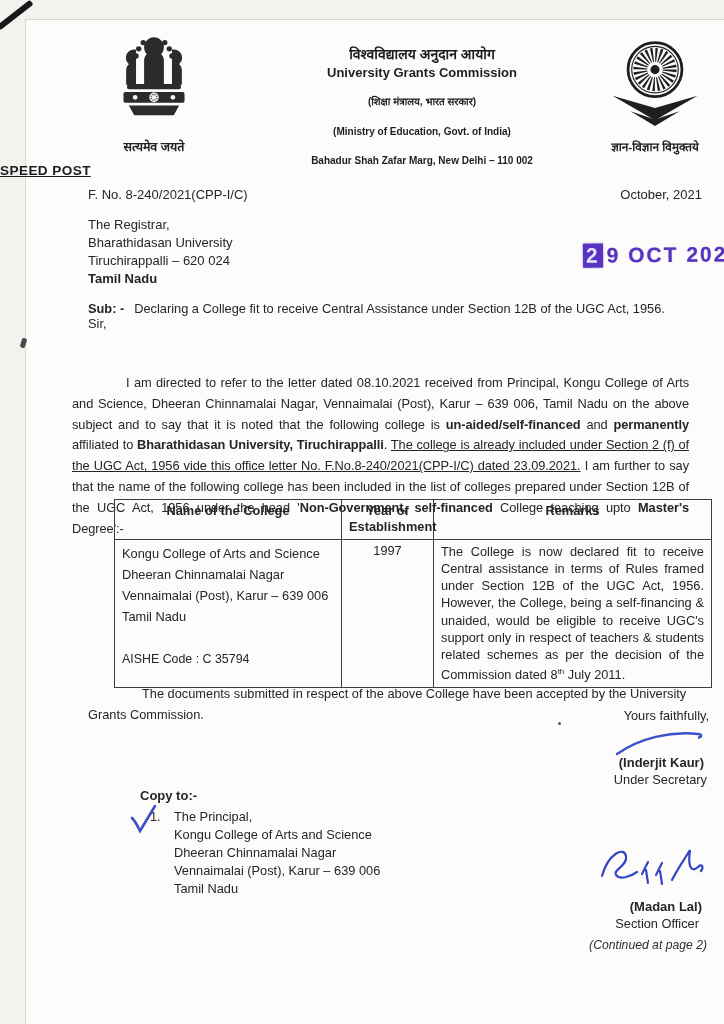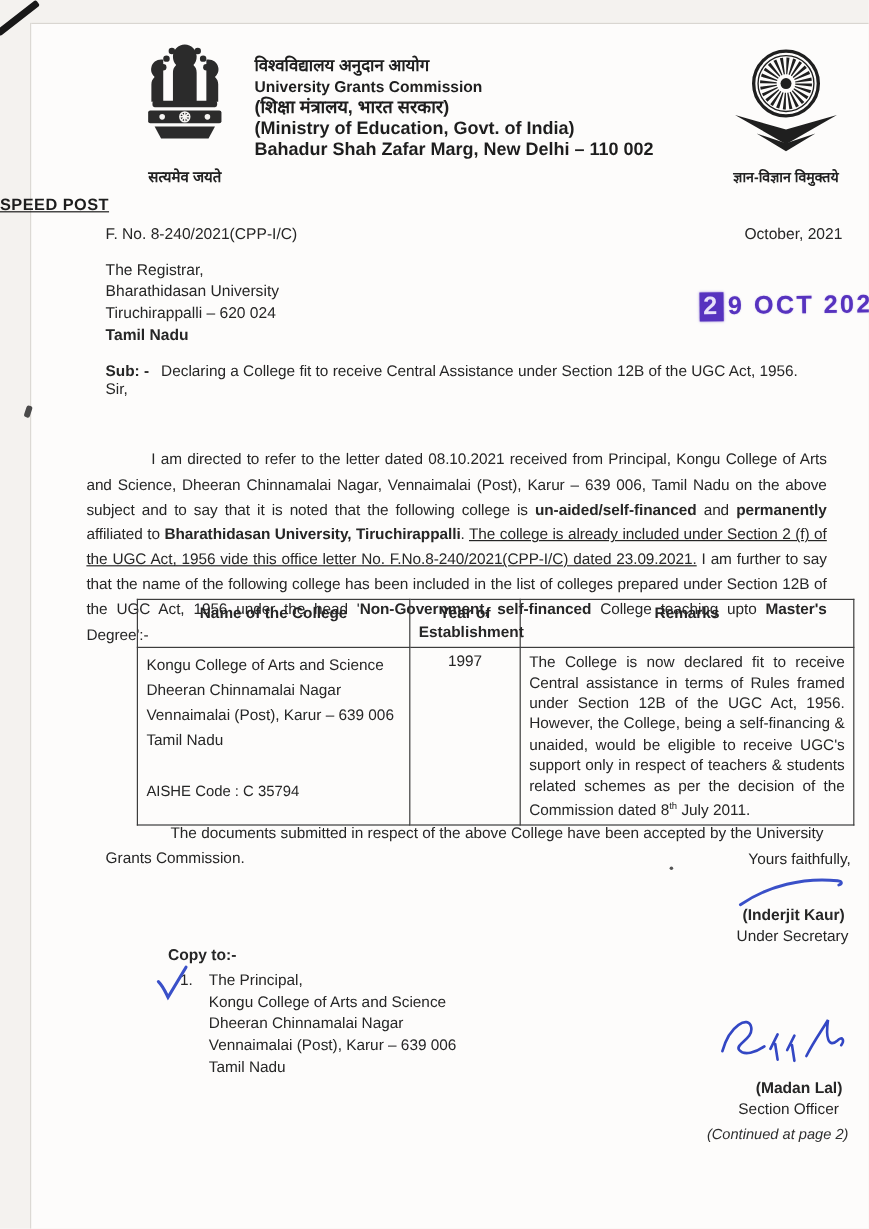--- a/index.html
+++ b/index.html
@@ -19,24 +19,24 @@
   .dot-artifact{position:absolute;left:558px;top:722px;width:3px;height:3px;background:#555;border-radius:50%;}
 
   .abs{position:absolute;}
   .b{font-weight:700;}
   .u{text-decoration:underline;}
   sup{font-size:.62em;}
 
   
   .emblem-wrap{left:101px;top:30px;width:106px;text-align:center;}
   .emblem-motto{font-size:12.5px;font-weight:700;color:#222;margin-top:-2px;}
-  .center-head{left:212px;top:46px;width:420px;text-align:left;font-weight:700;line-height:17.6px;color:#1e1e1e;}
+  .center-head{left:212px;top:46px;width:420px;text-align:center;font-weight:700;line-height:17.6px;color:#1e1e1e;}
   .center-head .h1{font-size:14px;}
   .center-head .en{font-size:13px;}
-  .center-head .sm{font-size:15px;}
+  .center-head .sm{font-size:10px;margin-top:12px;}
   .logo-wrap{left:594px;top:32px;width:122px;text-align:center;}
   .logo-motto{font-size:11.8px;font-weight:700;color:#222;margin-top:-1px;}
 
   .speed-post{left:0;top:163px;width:724px;font-weight:700;font-size:13.6px;
     text-decoration:underline;letter-spacing:.4px;color:#1d1d1d;}
 
   .file-row{left:88px;top:187px;width:614px;display:flex;justify-content:space-between;font-size:13px;}
 
   .addressee{left:88px;top:216px;font-size:13px;line-height:18px;}
 

